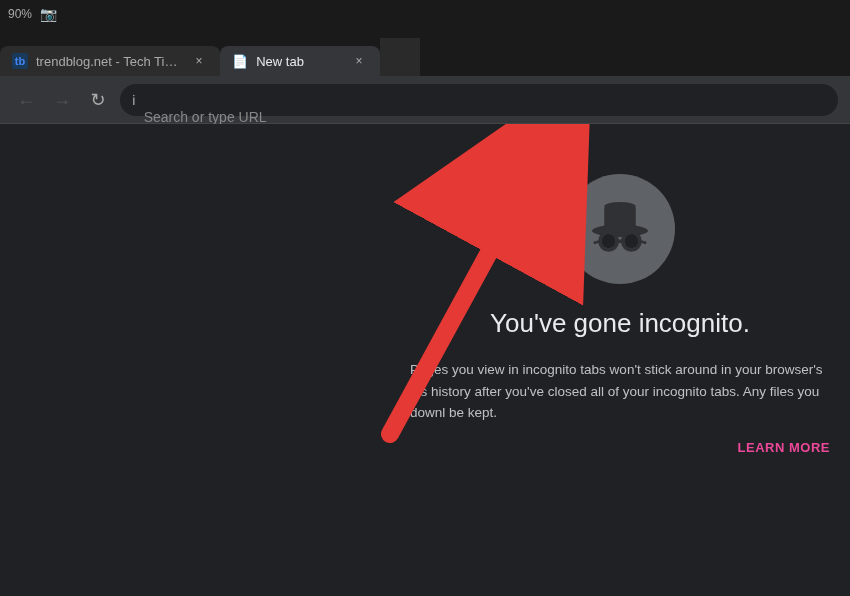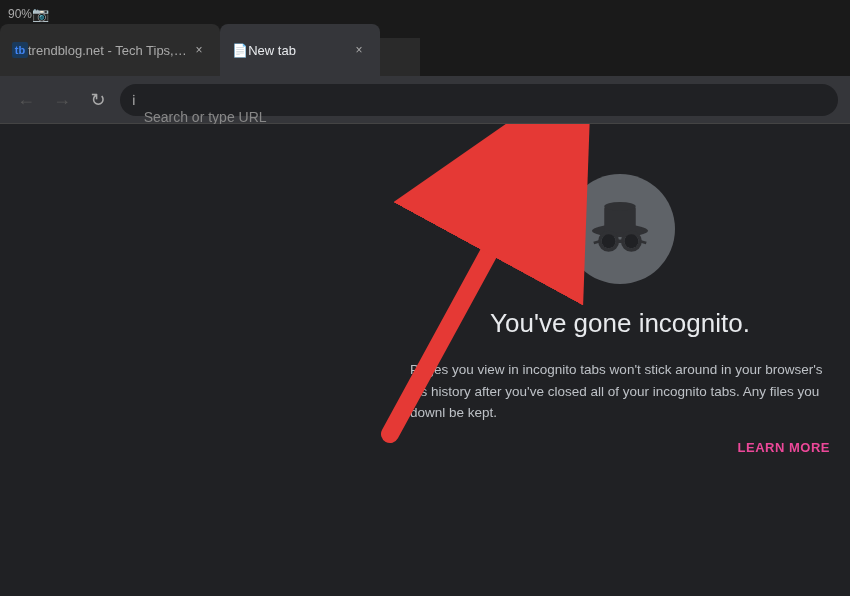--- a/index.html
+++ b/index.html
@@ -11,45 +11,46 @@
       background: #202124;
     }
 
     
     .system-bar {
       height: 28px;
       background: #1a1a1a;
       display: flex;
       align-items: center;
       padding: 0 8px;
-      gap: 0;
+      gap: 8px;
     }
     .zoom-label {
       color: #aaa;
       font-size: 12px;
     }
     .screenshot-icon {
       color: #aaa;
       font-size: 14px;
     }
 
     
     .tab-bar {
       height: 48px;
       background: #1a1a1a;
       display: flex;
       align-items: flex-end;
       padding: 0 0 0 0;
     }
     .tab {
-      height: 52px;
+      height: 30px;
       display: flex;
       align-items: center;
       padding: 0 12px;
       border-radius: 8px 8px 0 0;
+      gap: 8px;
       min-width: 160px;
       max-width: 220px;
       position: relative;
       cursor: pointer;
     }
     .tab.inactive {
       background: #2c2c2c;
       color: #aaa;
       font-size: 13px;
     }

